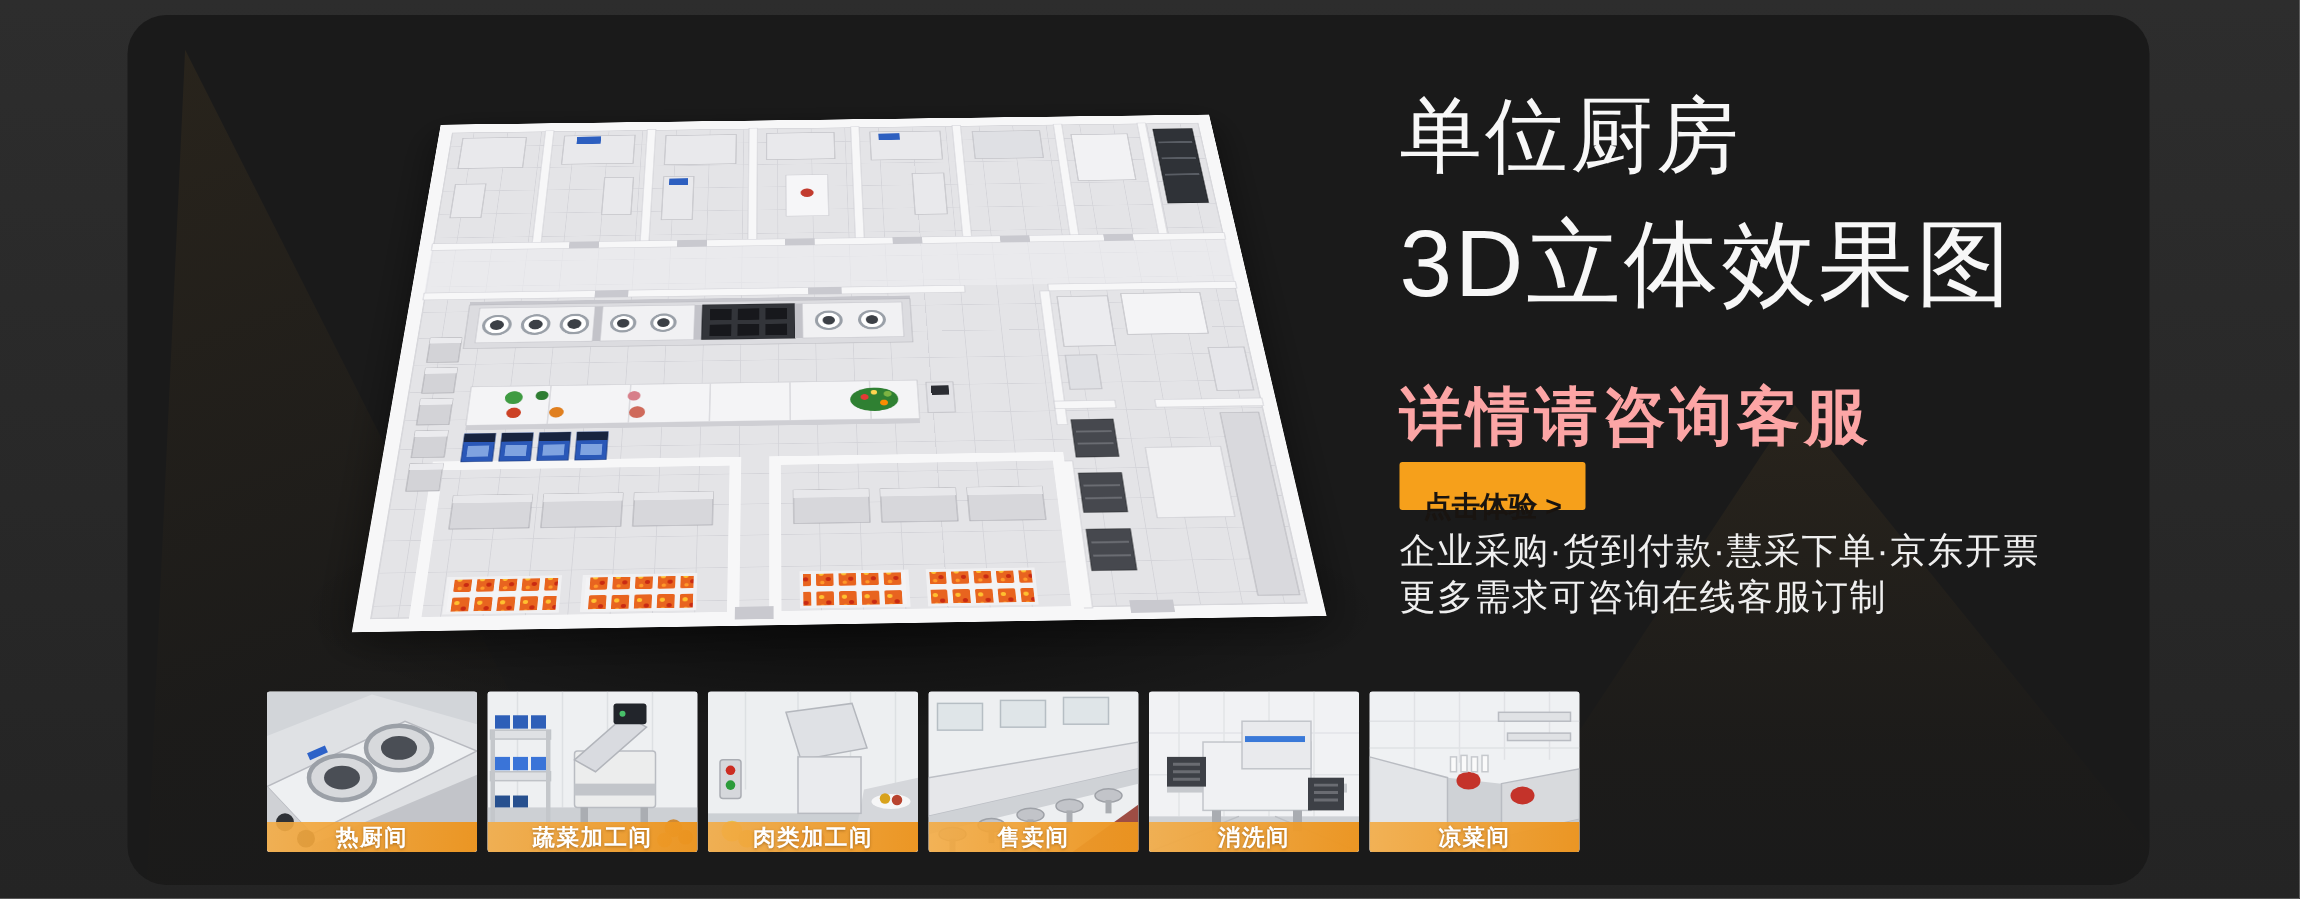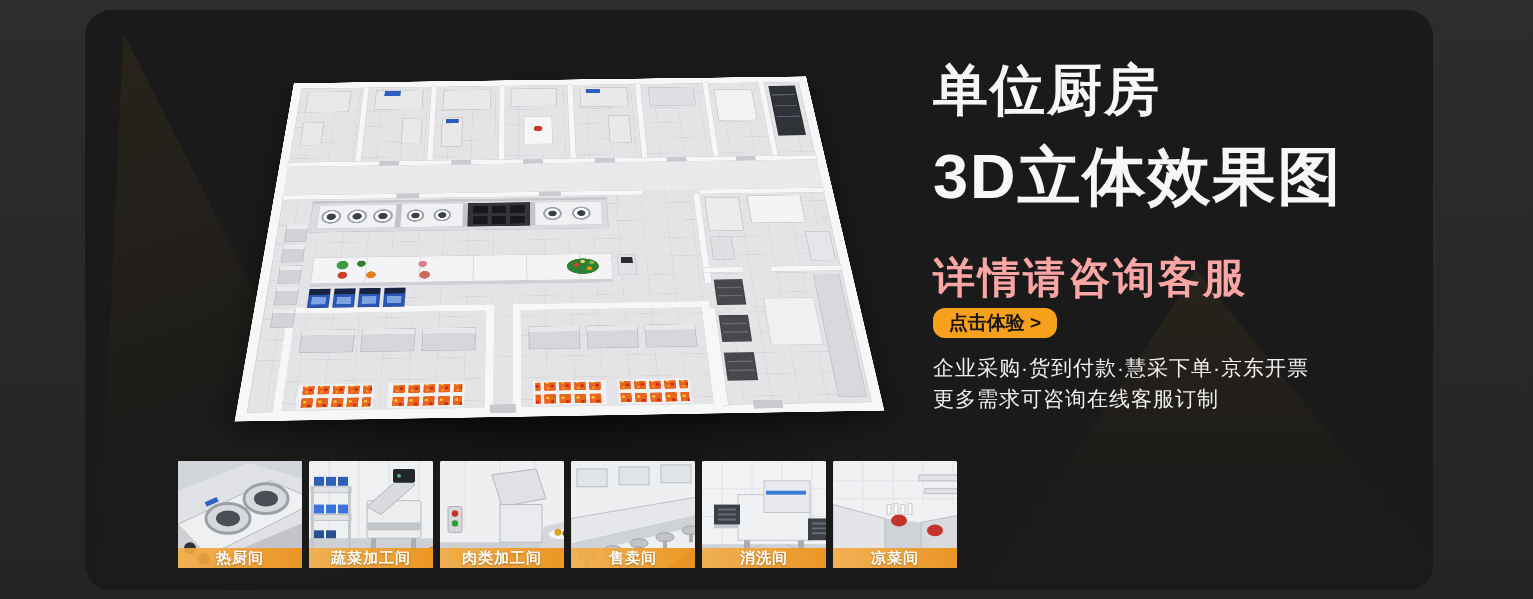--- a/index.html
+++ b/index.html
@@ -22,32 +22,32 @@
   .hero-image { position:absolute; left:0; top:0; width:950px; height:480px; }
   .plan-shadow { position:absolute; left:95px; top:330px; width:760px; height:150px;
     background:radial-gradient(ellipse at 50% 45%, rgba(0,0,0,.55), rgba(0,0,0,0) 68%); }
   .plan-wrap { position:absolute; left:-80px; top:-232px; width:1100px; height:900px;
     transform-origin:50% 50%;
     transform:perspective(1400px) rotateX(45deg) rotateZ(-1.2deg) scale(0.52); }
   .plan-wrap svg { overflow:visible; filter:drop-shadow(0 14px 30px rgba(0,0,0,.45)); }
 
   
   .hero-text { position:absolute; left:848px; top:0; width:480px; }
-  .headline { position:absolute; color:#f7f7f7; font-weight:700; line-height:1; letter-spacing:2px; white-space:nowrap; }
+  .headline { position:absolute; color:#f7f7f7; font-weight:400; line-height:1; letter-spacing:2px; white-space:nowrap; }
   .headline.l1 { top:53px; font-size:55px; }
   .headline.l2 { top:135px; font-size:63px; }
   .subtitle { position:absolute; top:240px; font-size:42px; font-weight:800; letter-spacing:3px; white-space:nowrap; }
-  .cta { position:absolute; top:298px; left:0; min-width:124px; height:30px; border:none; border-radius:12px;
+  .cta { position:absolute; top:298px; left:0; min-width:124px; height:30px; border:none; border-radius:2px;
          font-family:inherit; font-size:19px; font-weight:700; color:#191410; line-height:30px;
-         padding:0 14px; cursor:pointer; }
-  .desc { position:absolute; top:342px; font-size:21px; line-height:31px; color:#efefef; letter-spacing:1px; white-space:nowrap; }
+         padding:16px 14px; cursor:pointer; }
+  .desc { position:absolute; top:342px; font-size:24px; line-height:31px; color:#efefef; letter-spacing:1px; white-space:nowrap; }
 
   
   .thumbs { position:absolute; left:93px; top:451px; display:flex; gap:7px; }
-  .thumb { position:relative; width:124px; height:107px; border-radius:2px; overflow:hidden;
+  .thumb { position:relative; width:140px; height:107px; border-radius:2px; overflow:hidden;
            background:#cfd1d5; cursor:pointer; flex:0 0 auto; }
   .thumb svg { display:block; width:140px; height:107px; }
   .thumb-label { position:absolute; left:0; right:0; bottom:0; height:20px;
     background:linear-gradient(95deg, rgba(243,172,70,.9), rgba(236,148,30,.97));
     color:#fff; font-size:15px; font-weight:700; letter-spacing:1px;
     display:flex; align-items:center; justify-content:center;
     text-shadow:0 1px 2px rgba(110,60,0,.5); }
 </style>
 </head>
 <body>

